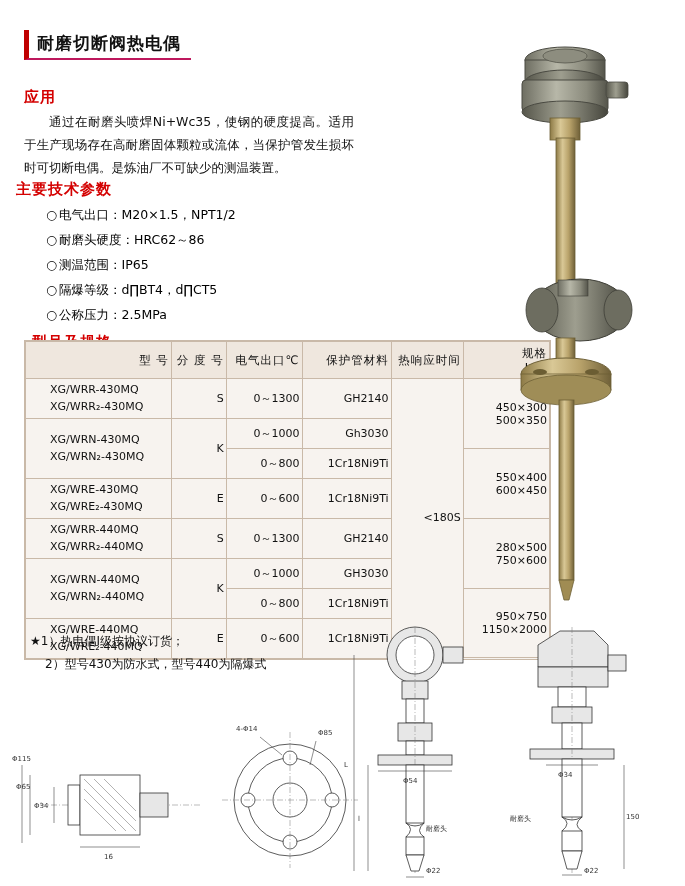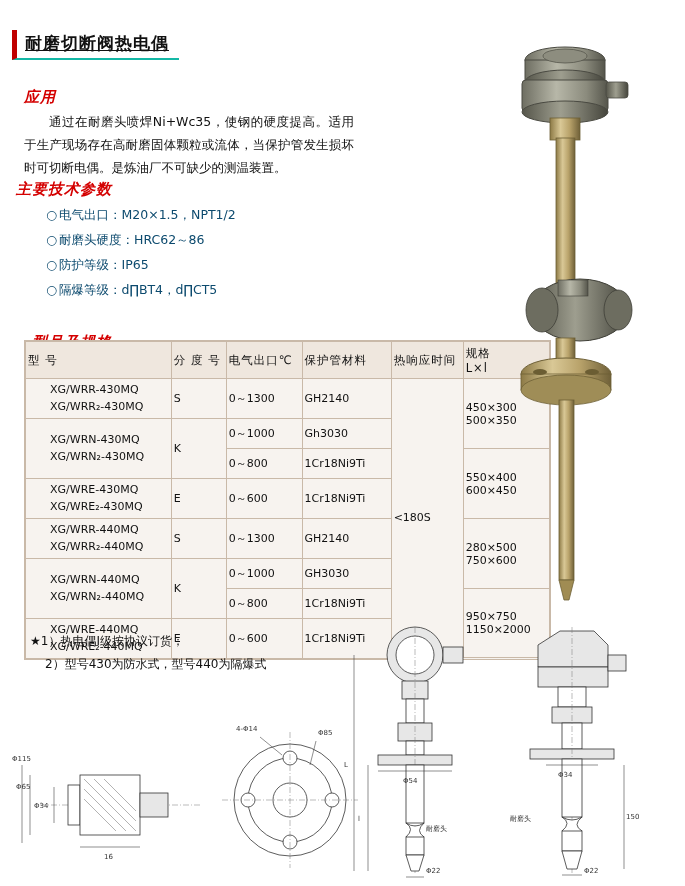--- a/index.html
+++ b/index.html
@@ -8,69 +8,67 @@
     background:#ffffff;
     font-family:"DejaVu Sans","Liberation Sans",sans-serif;
     position:relative;
     overflow:hidden;
     color:#111;
   }
   .page{position:relative;width:685px;height:886px;}
 
   
   .title-bar{
-    position:absolute;left:12px;top:30px;
+    position:absolute;left:24px;top:30px;
     border-left:5px solid #c00000;
-    border-bottom:2px solid #14b8a6;
+    border-bottom:2px solid #be185d;
     padding:2px 10px 3px 8px;
-    text-decoration:underline;
   }
   .title-bar .t{
     font-size:17px;font-weight:bold;letter-spacing:1px;color:#111;
   }
 
   
   .sec-h{
     position:absolute;
     color:#d40000;
     font-size:15px;
     font-weight:bold;
     letter-spacing:1px;
-    font-style:italic;
   }
   #h-apply{left:24px;top:88px;}
   #h-params{left:16px;top:180px;}
   #h-models{left:24px;top:333px;margin-left:8px;}
 
   
   .para{
     position:absolute;left:24px;top:110px;width:330px;
     font-size:12.5px;line-height:1.85;color:#111;
     text-indent:2em;
     text-align:justify;
   }
 
   
   .params{
     position:absolute;left:46px;top:202px;width:330px;
-    font-size:12.5px;line-height:2.0;color:#0c4a6e;
+    font-size:12.5px;line-height:2.0;color:#000000;
   }
   .params div{white-space:nowrap;}
   .params .bullet{display:inline-block;width:13px;}
 
   
   .tbl-wrap{
     position:absolute;left:24px;top:340px;width:525px;
     background:#f7f3ef;
     border:1px solid #c9b9a8;
   }
   table{border-collapse:collapse;width:100%;font-size:11px;}
   th,td{
     border:1px solid #c9b9a8;
-    text-align:left;
+    text-align:right;
     color:#111;
     padding:3px 2px;
   }
   thead th{
     background:#efe7de;
     font-weight:normal;
     height:30px;
     font-size:11.5px;
     letter-spacing:1px;
   }
@@ -114,22 +112,23 @@
     <span class="t">耐磨切断阀热电偶</span>
   </div>
 
   <div class="sec-h" id="h-apply">应用</div>
   <div class="para">通过在耐磨头喷焊Ni+Wc35，使钢的硬度提高。适用于生产现场存在高耐磨固体颗粒或流体，当保护管发生损坏时可切断电偶。是炼油厂不可缺少的测温装置。</div>
 
   <div class="sec-h" id="h-params">主要技术参数</div>
   <div class="params">
     <div><span class="bullet">○</span><span>电气出口：M20×1.5，NPT1/2</span></div>
     <div><span class="bullet">○</span><span>耐磨头硬度：HRC62～86</span></div>
-    <div><span class="bullet">○</span><span>防护等级：IP65</span></div>
+    <div><span class="bullet">○</span><span>测温范围：IP65</span></div>
     <div><span class="bullet">○</span><span>隔爆等级：d∏BT4，d∏CT5</span></div>
+    <div><span class="bullet">○</span><span>公称压力：2.5MPa</span></div>
   </div>
 
   <div class="sec-h" id="h-models">型号及规格</div>
 
   <div class="tbl-wrap">
     <table>
       <thead>
         <tr>
           <th style="width:145px">型  号</th>
           <th style="width:56px">分 度 号</th>

